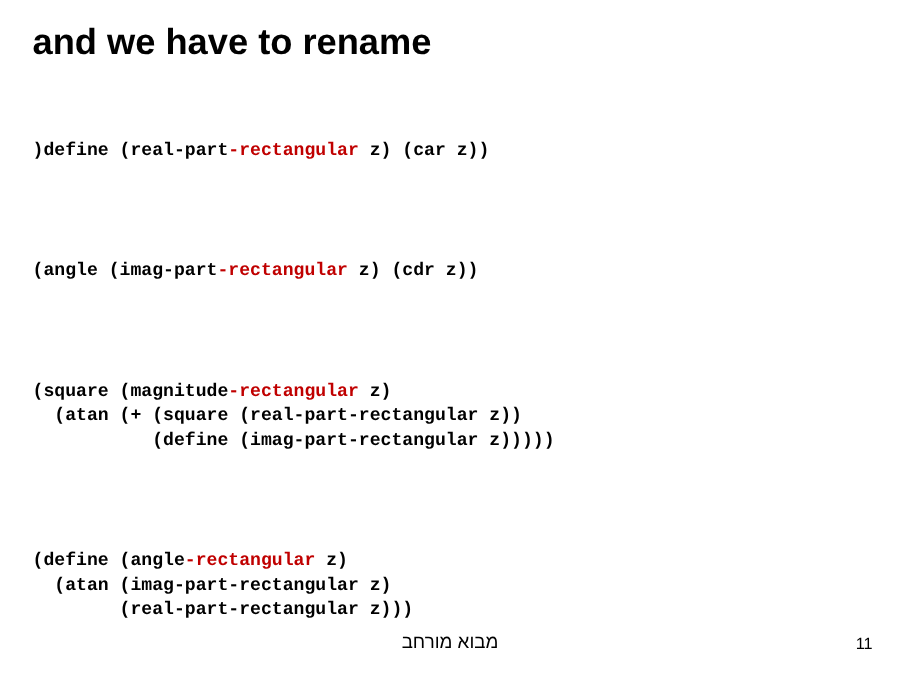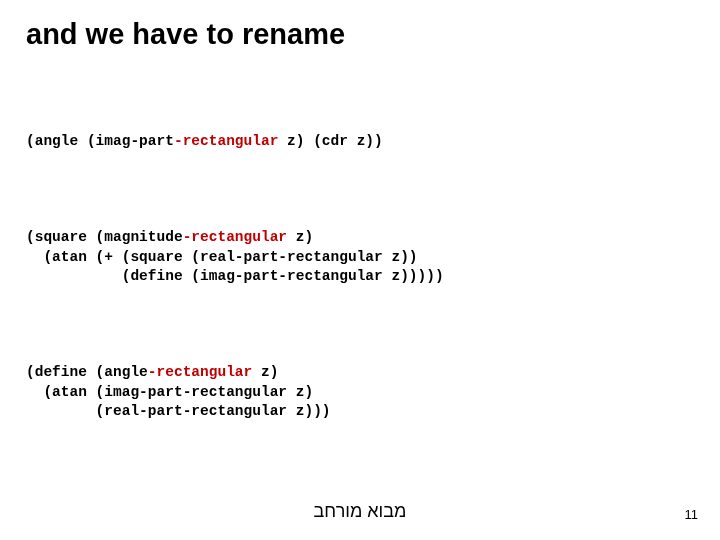--- a/index.html
+++ b/index.html
@@ -34,39 +34,40 @@
   .block {
     margin-bottom: 18px;
   }
   .red { color: #c00000; }
   .footer-center {
     position: absolute;
     bottom: 18px;
     left: 0;
     right: 0;
     text-align: center;
-    font-size: 18px;
+    font-size: 15px;
     color: #000;
   }
   .footer-num {
     position: absolute;
     bottom: 18px;
     right: 22px;
     font-size: 13px;
     color: #000;
     margin-top: 16px;
   }
 </style>
 </head>
 <body>
 
 <div class="slide">
   <h1 class="title">and we have to rename</h1>
 
   <div class="code">
+    <div class="block"><span>)define (real-part</span><span class="red">-rectangular</span><span> z) (car z))</span></div>
 
     <div class="block"><span>(angle (imag-part</span><span class="red">-rectangular</span><span> z) (cdr z))</span></div>
 
     <div class="block"><span>(square (magnitude</span><span class="red">-rectangular</span><span> z)</span>
 <span>  (atan (+ (square (real-part-rectangular z))</span>
 <span>           (define (imag-part-rectangular z)))))</span></div>
 
     <div class="block"><span>(define (angle</span><span class="red">-rectangular</span><span> z)</span>
 <span>  (atan (imag-part-rectangular z)</span>
 <span>        (real-part-rectangular z)))</span></div>

